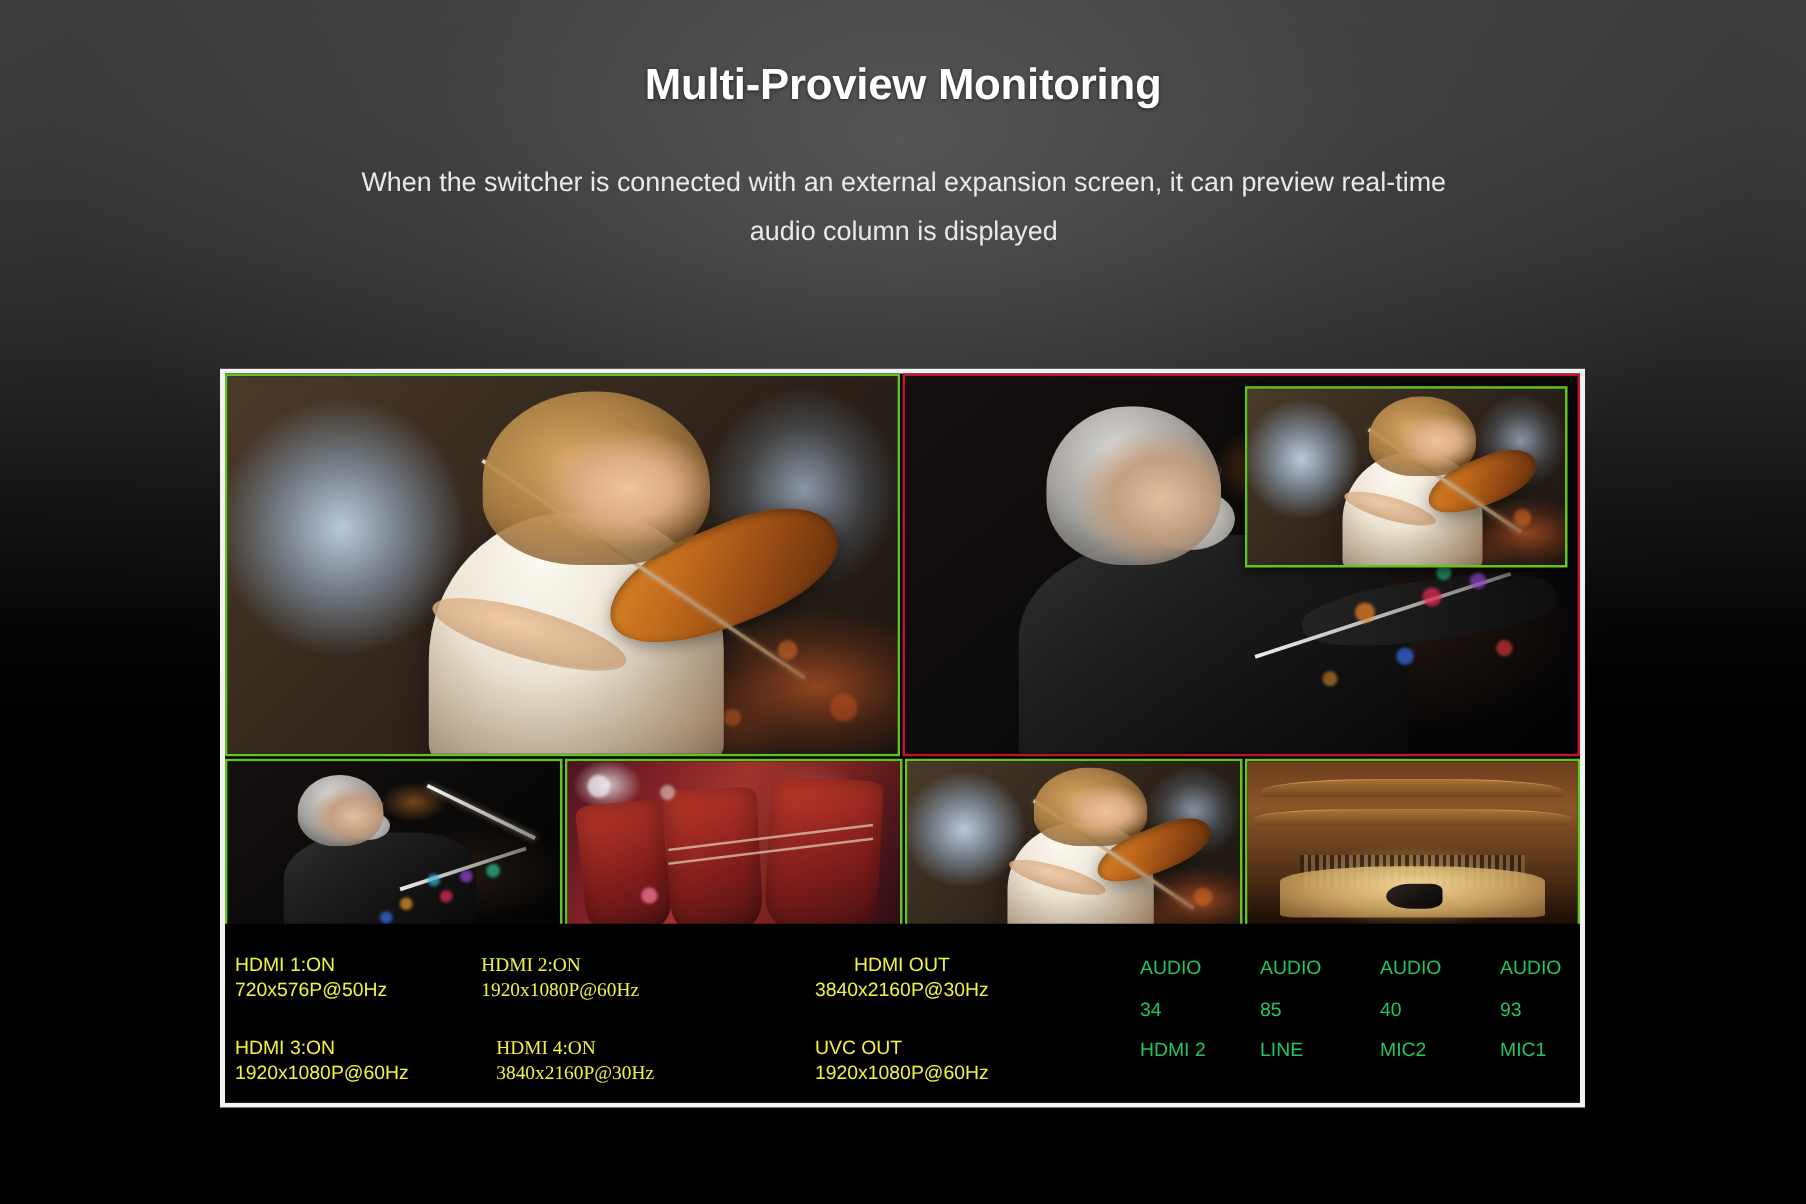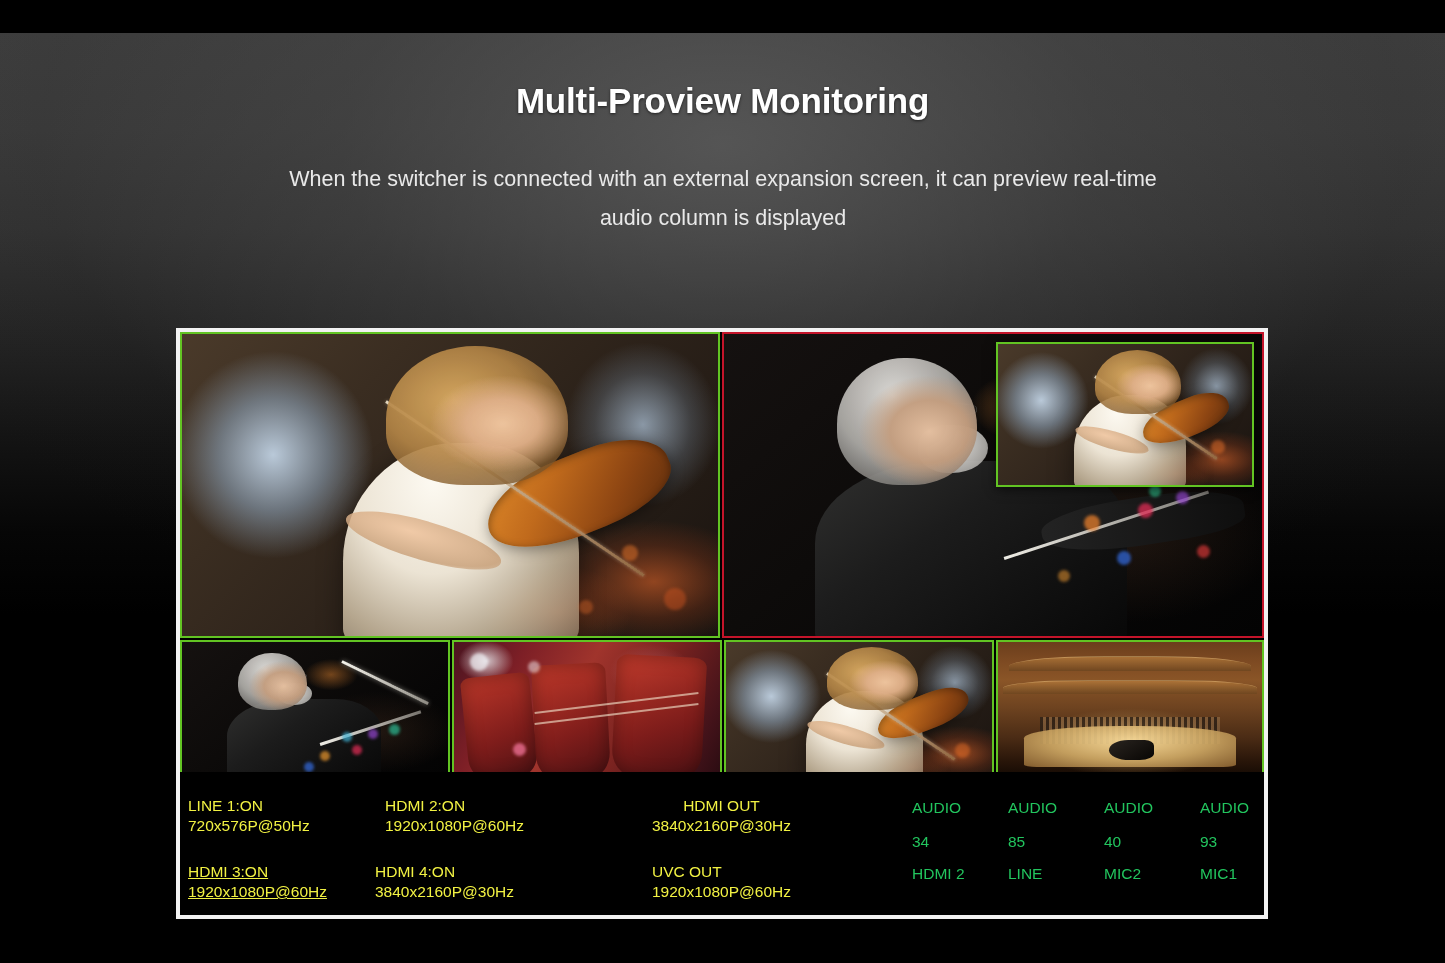--- a/index.html
+++ b/index.html
@@ -12,21 +12,20 @@
     background: #000;
   }
 
   #root {
     position: relative;
     width: 1445px;
     height: 693px;
     background:
       radial-gradient(ellipse 1000px 620px at 50% 16%, rgba(92,92,92,0.78) 0%, rgba(70,70,70,0.42) 38%, rgba(30,30,30,0.10) 68%, rgba(0,0,0,0) 86%),
       linear-gradient(180deg, #3f3f3f 0%, #3c3c3c 14%, #343434 28%, #262626 42%, #141414 58%, #060606 72%, #000000 84%, #000000 100%);
-    margin-top: 33px;
   }
 
   
   #title {
     position: absolute;
     top: 48px; left: 0; width: 1445px;
     text-align: center;
     font-size: 35px;
     font-weight: bold;
     color: #ffffff;
@@ -379,37 +378,37 @@
           <div class="hall-tier" style="left:2%; top:28%; width:96%; height:10%; border-radius:34% 34% 0 0 / 60% 60% 0 0;"></div>
           <div class="hall-crowd"></div>
           <div class="hall-stage"></div>
           <div class="hall-piano"></div>
         </div>
       </div>
 
       <div id="info-bar">
 
         <div class="sig" style="left:8px; top:24px;">
-          <span class="ttl">LINE 1:ON</span>
+          <span class="ttl">HDMI 1:ON</span>
           <span class="res">720x576P@50Hz</span>
         </div>
-        <div class="sig" style="left:205px; top:24px;">
+        <div class="sig" style="left:205px; top:24px;font-family:Liberation Serif, serif;">
           <span class="ttl">HDMI 2:ON</span>
           <span class="res">1920x1080P@60Hz</span>
         </div>
         <div class="sig" style="left:472px; top:24px;text-align:center;">
           <span class="ttl">HDMI OUT</span>
           <span class="res">3840x2160P@30Hz</span>
         </div>
 
-        <div class="sig" style="left:8px; top:90px;text-decoration:underline;">
+        <div class="sig" style="left:8px; top:90px;">
           <span class="ttl">HDMI 3:ON</span>
           <span class="res">1920x1080P@60Hz</span>
         </div>
-        <div class="sig" style="left:195px; top:90px;">
+        <div class="sig" style="left:217px; top:90px;font-family:Liberation Serif, serif;">
           <span class="ttl">HDMI 4:ON</span>
           <span class="res">3840x2160P@30Hz</span>
         </div>
         <div class="sig" style="left:472px; top:90px;">
           <span class="ttl">UVC OUT</span>
           <span class="res">1920x1080P@60Hz</span>
         </div>
 
         <div class="aud" style="left:732px; top:26px;">
           <span class="a-lab">AUDIO</span>

